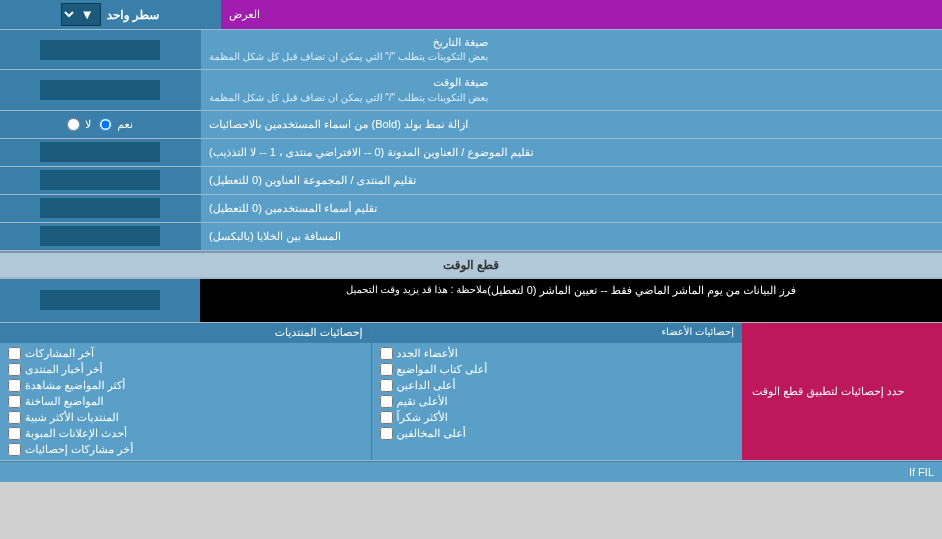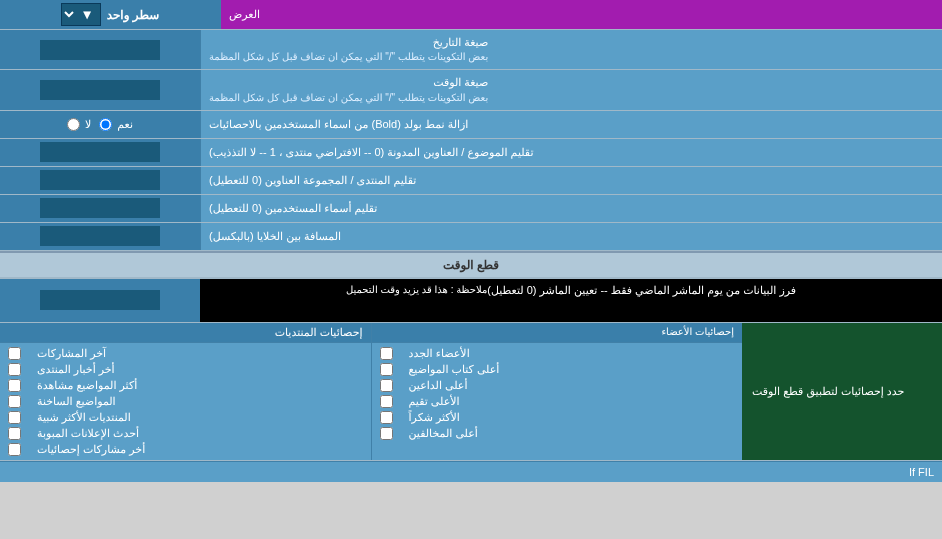--- a/index.html
+++ b/index.html
@@ -84,31 +84,31 @@
       padding: 5px 10px;
       text-align: center;
       border-bottom: 1px solid #a0b8c8;
       width: 100%;
     }
 
     .checkbox-item {
       display: flex;
       align-items: center;
       justify-content: flex-end;
-      gap: 16px;
+      gap: 4px;
       color: #fff;
       font-size: 11px;
     }
 
     .checkbox-item input[type="checkbox"] {
       margin: 0;
     }
 
     .limit-label {
-      background: #14532d;
+      background: #be185d;
       color: #fff;
       padding: 5px 10px;
       font-size: 11px;
       text-align: right;
       min-width: 200px;
       display: flex;
       align-items: center;
       justify-content: flex-end;
     }
 

